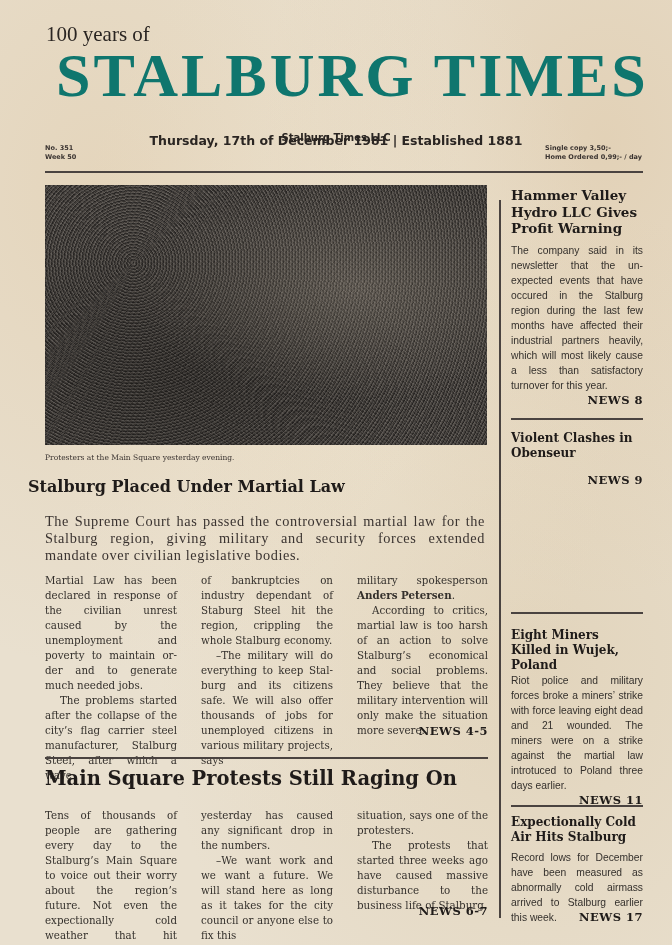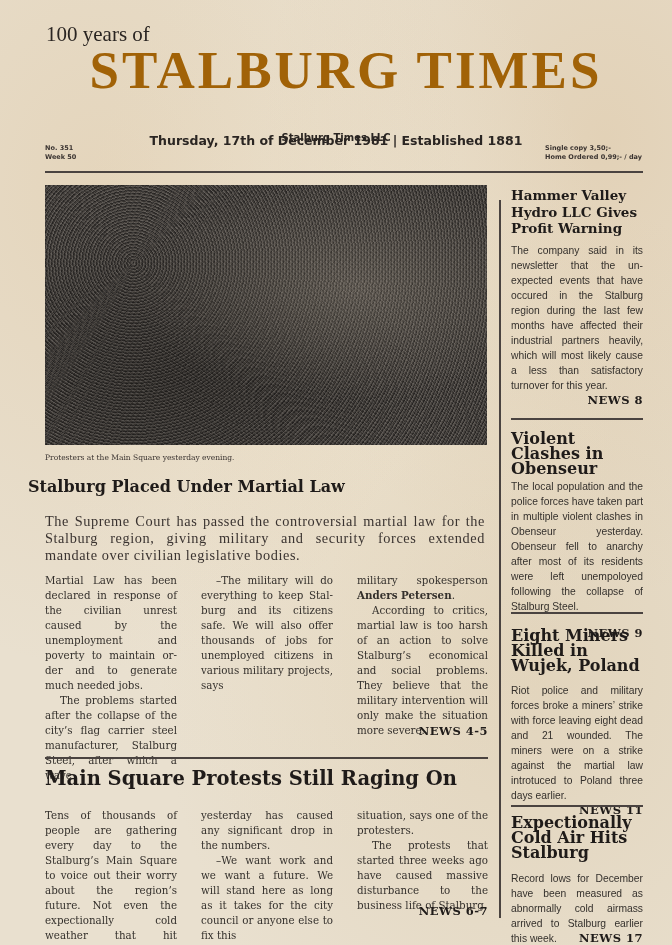--- a/index.html
+++ b/index.html
@@ -12,21 +12,21 @@
       radial-gradient(ellipse at 50% 40%, rgba(240,230,210,0.5), transparent 60%),
       radial-gradient(ellipse at 90% 15%, rgba(205,165,110,0.25), transparent 40%),
       #e9e0cf;
     color: #2a2522;
     font-family: "DejaVu Serif", serif;
   }
   .abs { position: absolute; }
 
   
   .tagline { left: 46px; top: 22px; font-family: "Liberation Serif", serif; font-size: 21px; color: #2a2522; }
-  .title { left: 56px; top: 44px; width: 580px; font-family: "Liberation Serif", serif; font-weight: bold; font-size: 53px; letter-spacing: 3px; line-height: 1; color: #a16207; transform: scaleX(1.0); white-space: nowrap; text-align: center; }
+  .title { left: 56px; top: 44px; width: 580px; font-family: "Liberation Serif", serif; font-weight: bold; font-size: 62px; letter-spacing: 3px; line-height: 1; color: #0f766e; transform: scaleX(1.0); white-space: nowrap; }
   .dateline { left: 0; width: 672px; top: 117px; text-align: center; font-family: "DejaVu Sans", sans-serif; font-weight: bold; font-size: 12.5px; color: #2a2522; margin-top: 16px; }
   .company { left: 0; width: 672px; top: 132px; text-align: center; font-family: "DejaVu Sans", sans-serif; font-weight: bold; font-size: 10px; color: #2a2522; }
   .issue { left: 45px; top: 144px; font-family: "DejaVu Sans", sans-serif; font-weight: bold; font-size: 6.5px; line-height: 9px; color: #3a3330; }
   .price { right: 30px; top: 144px; text-align: left; font-family: "DejaVu Sans", sans-serif; font-weight: bold; font-size: 6.5px; line-height: 9px; color: #3a3330; }
   .rule-top { left: 45px; top: 171px; width: 598px; height: 2px; background: #4a4340; }
 
   
   .photo {
     left: 45px; top: 185px; width: 442px; height: 260px;
     background:
@@ -64,21 +64,21 @@
 
   .d1 { left: 45px; top: 808px; width: 132px; }
   .d2 { left: 201px; top: 808px; width: 132px; }
   .d3 { left: 357px; top: 808px; width: 131px; }
   .ref2 { left: 357px; top: 904px; width: 131px; }
 
   .vrule { left: 499px; top: 200px; width: 1.5px; height: 718px; background: #4a4340; }
 
   
   .side { left: 511px; width: 132px; }
-  .side-h { font-family: "DejaVu Serif", serif; font-weight: bold; font-size: 16px; line-height: 15px; color: #1f1b19; }
+  .side-h { font-family: "DejaVu Serif", serif; font-weight: bold; font-size: 12px; line-height: 15px; color: #1f1b19; }
   .side-h.big { font-size: 13.5px; line-height: 16.5px; }
   .side-b { font-family: Liberation Sans, sans-serif; font-size: 10.3px; line-height: 15px; color: #34302c; text-align: justify; }
   .side-rule { left: 511px; width: 132px; height: 2px; background: #4a4340; }
 </style>
 </head>
 <body>
 
 <div class="abs tagline">100 years of</div>
 <div class="abs title">STALBURG TIMES</div>
 <div class="abs dateline">Thursday, 17th of December 1981 | Established 1881</div>
@@ -96,20 +96,21 @@
 <div class="abs photo" title="Crowd of protesters filling the Main Square"></div>
 <div class="abs caption">Protesters at the Main Square yesterday evening.</div>
 <div class="abs hl1">Stalburg Placed Under Martial Law</div>
 <div class="abs lede">The Supreme Court has passed the controversial martial law for the Stalburg region, giving military and security forces extended mandate over civilian legislative bodies.</div>
 
 <div class="abs col c1">
   <p>Martial Law has been de­clared in response of the civilian unrest caused by the unemployment and poverty to maintain or­der and to generate much needed jobs.</p>
   <p class="ind">The problems started after the collapse of the city’s flag carrier steel manufacturer, Stalburg Steel, after which a wave</p>
 </div>
 <div class="abs col c2">
+  <p>of bankruptcies on indus­try dependant of Staburg Steel hit the region, crip­pling the whole Stalburg economy.</p>
   <p class="ind">–The military will do everything to keep Stal­burg and its citizens safe. We will also offer thou­sands of jobs for unem­ployed citizens in various military projects, says</p>
 </div>
 <div class="abs col c3">
   <p><span>military spokesperson </span><b>Anders Petersen</b><span>.</span></p>
   <p class="ind">According to critics, martial law is too harsh of an action to solve Stal­burg’s economical and social problems. They believe that the military intervention will only make the situation more severe.</p>
 </div>
 <div class="abs news-ref ref1">NEWS 4-5</div>
 
 <div class="abs rule-mid"></div>
 
@@ -131,29 +132,28 @@
 
 <div class="abs side" style="top:187px;">
   <div class="side-h big">Hammer Valley Hydro LLC Gives Profit Warning</div>
   <div class="side-b" style="margin-top:6px;">The company said in its newsletter that the un­expected events that have occured in the Stalburg region during the last few months have affected their industrial partners heavily, which will most likely cause a less than satisfactory turnover for this year.</div>
   <div class="news-ref">NEWS 8</div>
 </div>
 <div class="abs side-rule" style="top:418px;"></div>
 
 <div class="abs side" style="top:431px;">
   <div class="side-h">Violent Clashes in Obenseur</div>
-  <div class="side-b" style="margin-top:3px;">The local population and the police forces have taken part in multiple vi­olent clashes in Obenseur yesterday. Obenseur fell to anarchy after most of its residents were left un­empoloyed following the collapse of Stalburg Steel.</div>
   <div class="news-ref" style="margin-top:12px;">NEWS 9</div>
 </div>
 <div class="abs side-rule" style="top:612px;"></div>
 
 <div class="abs side" style="top:628px;">
   <div class="side-h">Eight Miners Killed in Wujek, Poland</div>
-  <div class="side-b" style="margin-top:10px;">Riot police and military forces broke a miners’ strike with force leaving eight dead and 21 wound­ed. The miners were on a strike against the martial law introtuced to Poland three days earlier.</div>
+  <div class="side-b" style="">Riot police and military forces broke a miners’ strike with force leaving eight dead and 21 wound­ed. The miners were on a strike against the martial law introtuced to Poland three days earlier.</div>
   <div class="news-ref">NEWS 11</div>
 </div>
 <div class="abs side-rule" style="top:805px;"></div>
 
 <div class="abs side" style="top:815px;">
   <div class="side-h">Expectionally Cold Air Hits Stalburg</div>
-  <div class="side-b" style="margin-top:11px;">Record lows for December have been measured as abnormally cold airmass arrived to Stalburg earlier this week.</div>
+  <div class="side-b" style="margin-top:5px;">Record lows for December have been measured as abnormally cold airmass arrived to Stalburg earlier this week.</div>
   <div class="news-ref" style="margin-top:-15px;">NEWS 17</div>
 </div>
 
 </body></html>

